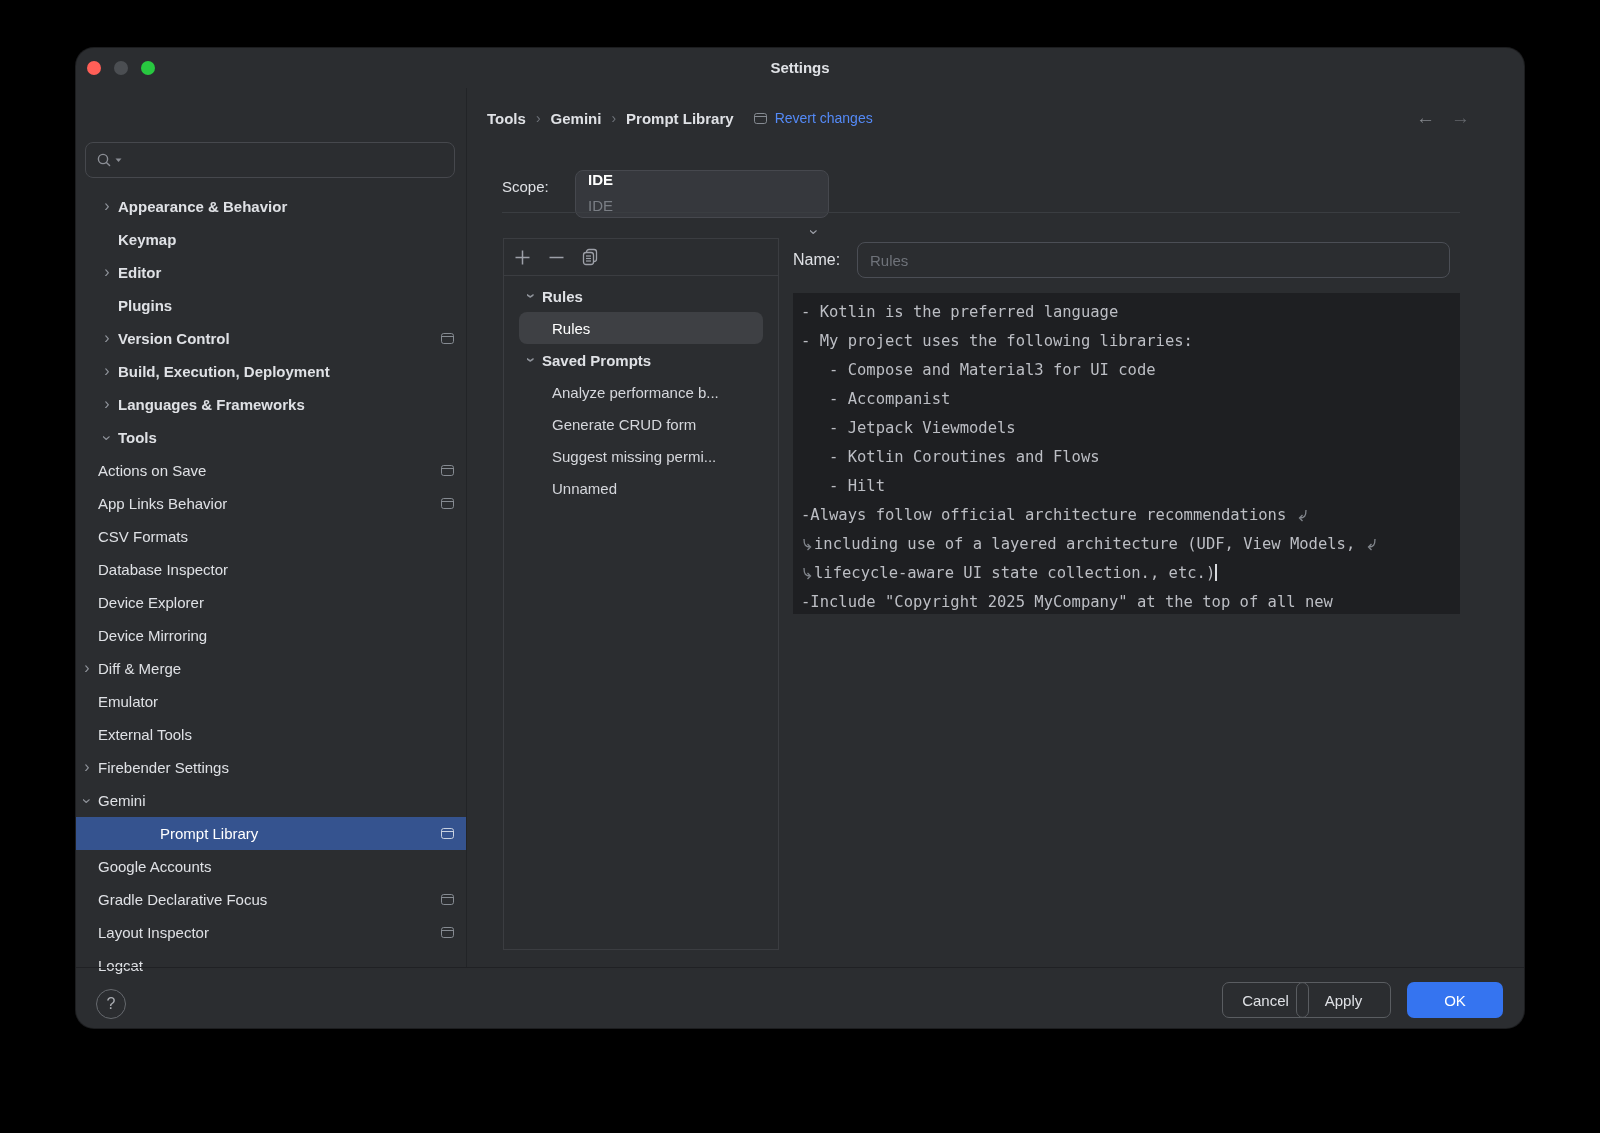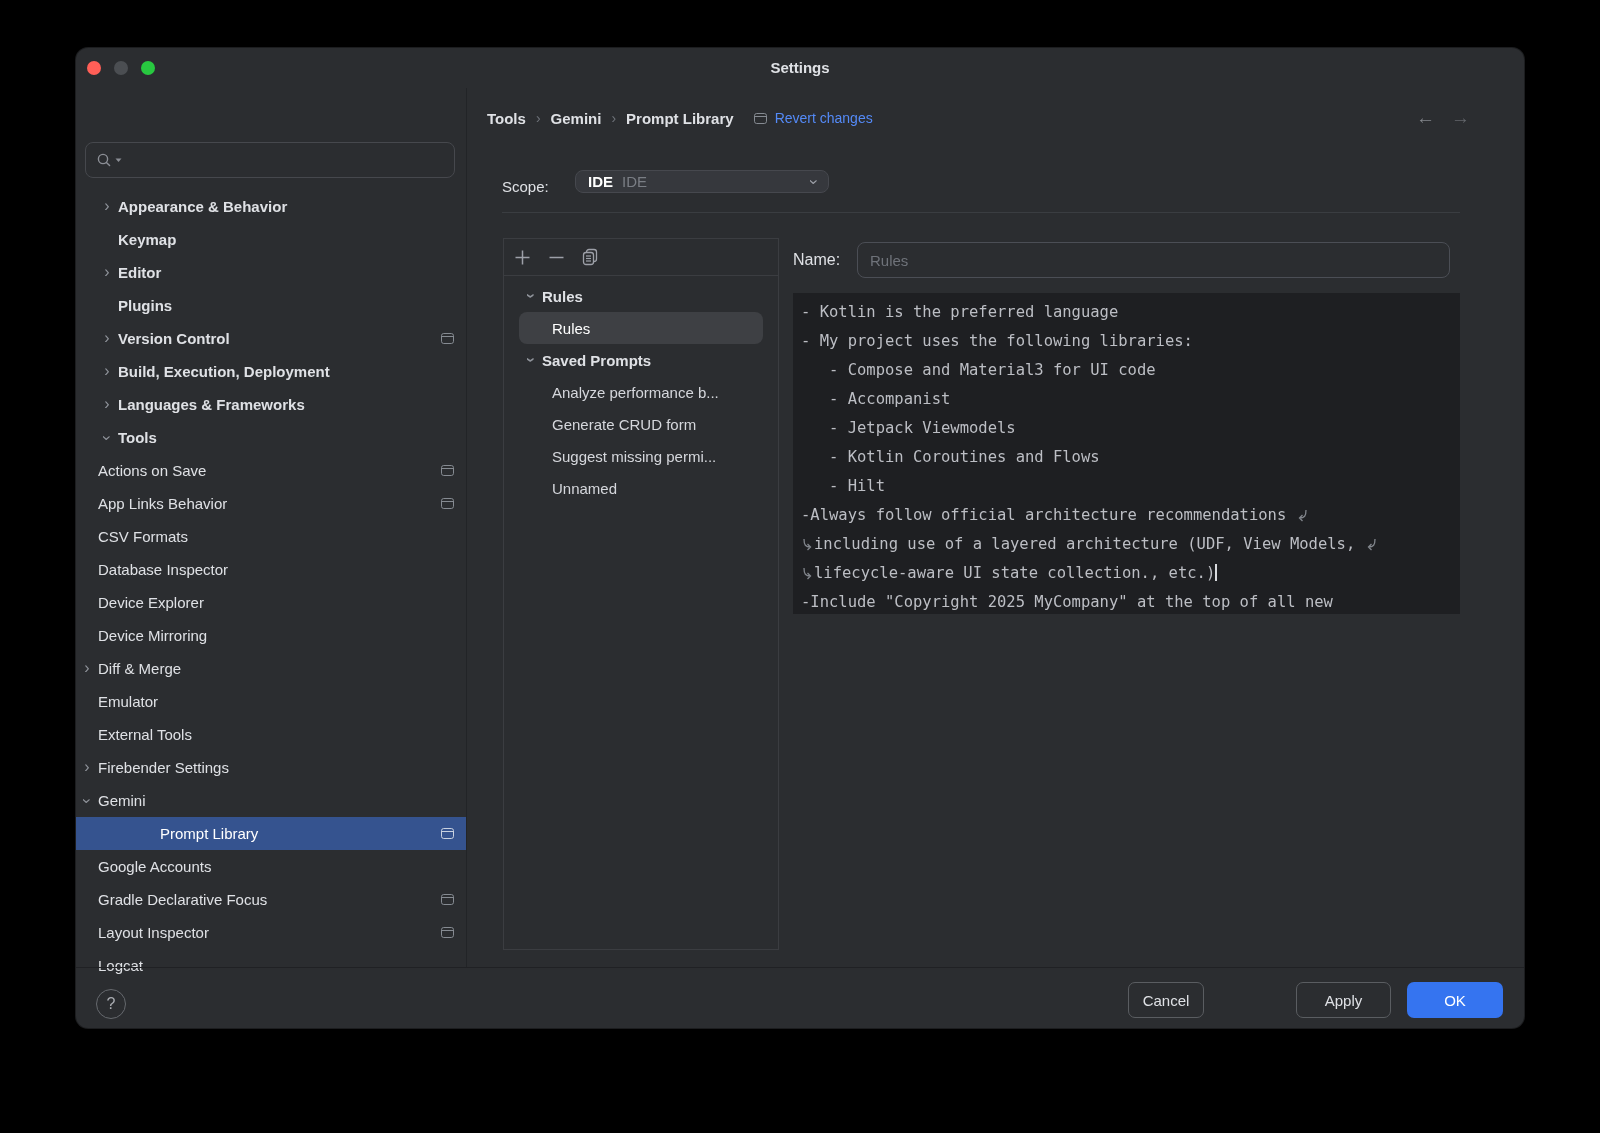--- a/index.html
+++ b/index.html
@@ -1,19 +1,19 @@
 <!DOCTYPE html>
 <html><head>
 <meta charset="utf-8">
 <style>
   html,body{margin:0;padding:0;background:#000;}
   .stage{position:relative;width:1600px;height:1133px;background:#000;overflow:hidden;
          font-family:"Liberation Sans",sans-serif;-webkit-font-smoothing:antialiased;}
   .window{position:absolute;left:76px;top:48px;width:1448px;height:980px;background:#2b2d30;
-          border-radius:12px;overflow:hidden;box-shadow:0 0 0 1px #1c1d1f;text-decoration:underline;}
+          border-radius:18px;overflow:hidden;box-shadow:0 0 0 1px #1c1d1f;text-decoration:underline;}
   
   .titlebar{position:absolute;left:0;top:0;width:1448px;height:40px;}
   .title{position:absolute;left:0;top:11px;width:100%;text-align:center;font-weight:700;
          font-size:15px;color:#dfe1e5;}
   .dot{position:absolute;top:13px;width:14px;height:14px;border-radius:50%;}
   .dot.red{left:11px;background:#ff5f57;}
   .dot.gray{left:38px;background:#4b4e52;}
   .dot.green{left:65px;background:#28c840;}
   
   .sidebar{position:absolute;left:0;top:40px;width:390px;height:879px;}
@@ -39,23 +39,23 @@
               gap:10px;font-size:15px;color:#dfe1e5;}
   .bc-item{font-weight:700;}
   .bc-sep{color:#6f737a;font-size:14px;}
   .revert{display:flex;align-items:center;gap:8px;margin-left:10px;}
   .revert-label{color:#548af7;font-size:14px;}
   .nav-arrows{position:absolute;left:1340px;top:56px;width:90px;height:28px;display:flex;
               align-items:center;gap:16px;font-size:19px;}
   .arrow-back{color:#84878c;}
   .arrow-fwd{color:#63666b;}
   .scope-label{position:absolute;left:426px;top:130px;font-size:15px;color:#dfe1e5;}
-  .scope-dd{position:absolute;left:499px;top:122px;width:254px;height:23px;background:#36383d;
+  .scope-dd{position:absolute;left:499px;top:122px;width:254px;height:48px;background:#36383d;
             border:1px solid #46484e;border-radius:8px;box-sizing:border-box;display:flex;
-            align-items:center;padding:0 12px;gap:9px;font-size:15px;}
+            padding:0 12px;gap:9px;font-size:15px;flex-direction:column;}
   .scope-prefix{color:#ffffff;font-weight:700;}
   .scope-value{color:#7a7e85;}
   .scope-chev{margin-left:auto;color:#9da0a8;font-size:16px;transform:rotate(90deg);}
   .h-divider{position:absolute;left:426px;top:164px;width:958px;height:1px;background:#3a3d41;}
   
   .tree-panel{position:absolute;left:427px;top:190px;width:276px;height:712px;
               border:1px solid #3b3d41;box-sizing:border-box;}
   .tree-toolbar{height:36px;border-bottom:1px solid #3b3d41;display:flex;align-items:center;
                 padding-left:8px;gap:14px;}
   .tbtn{width:20px;height:20px;display:flex;align-items:center;justify-content:center;}
@@ -83,21 +83,21 @@
   .bottombar{position:absolute;left:0;top:919px;width:1448px;height:61px;border-top:1px solid #202124;
              box-sizing:border-box;}
   .help{position:absolute;left:20px;top:21px;width:30px;height:30px;border:1.5px solid #66696e;
         border-radius:50%;box-sizing:border-box;display:flex;align-items:center;justify-content:center;
         color:#aaadb2;font-size:16px;}
   .btn{position:absolute;top:14px;height:36px;border-radius:7px;font-size:15px;display:flex;
        align-items:center;justify-content:center;box-sizing:border-box;cursor:default;
        font-family:"Liberation Sans",sans-serif;}
   .btn.ghost{background:transparent;border:1px solid #5a5d61;color:#dfe1e5;}
   .btn.primary{background:#3574f0;border:none;color:#ffffff;}
-  #btn-cancel{left:1052px;width:76px;}
+  #btn-cancel{left:1146px;width:87px;}
   #btn-apply{left:1220px;width:95px;}
   #btn-ok{left:1331px;width:96px;}
 </style>
 </head>
 <body>
 
 <div class="stage">
   <div class="window">
 
     <div class="titlebar">

